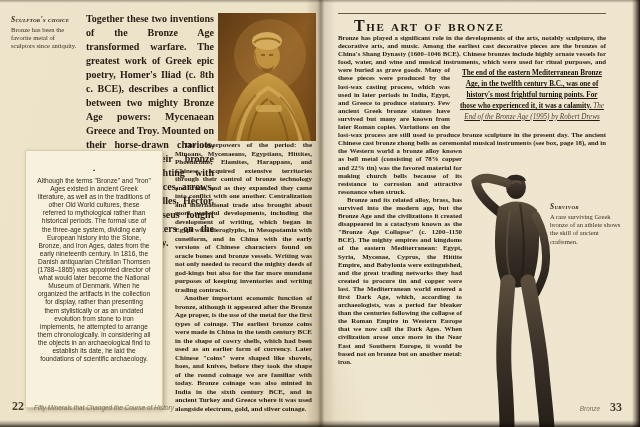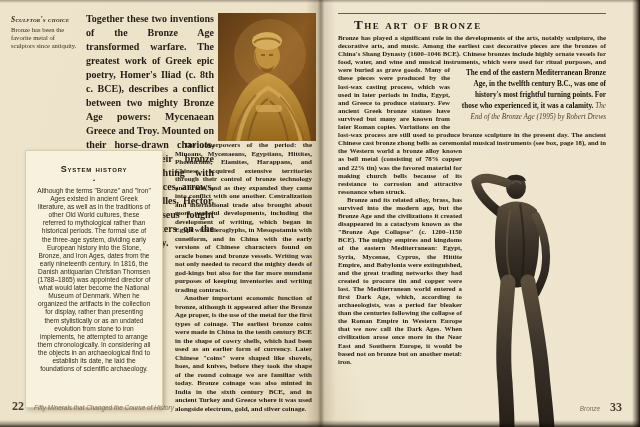--- a/index.html
+++ b/index.html
@@ -32,25 +32,25 @@
   .sidebar-title { font-weight:bold; font-variant:small-caps; font-size:9px; letter-spacing:.8px; color:#1f180e; }
   .sidebar-bullet { font-size:6px; line-height:8px; margin:2px 0 3px; color:#1f180e; }
   .sidebar-body { font-size:6.6px; line-height:8.1px; }
 
   .lp-colB { position:absolute; left:175px; top:141px; width:137px; height:272px; overflow:hidden; }
   .lp-colB p { font-size:7px; line-height:8.5px; font-weight:bold; text-align:justify; color:#241c12; text-indent:9px; }
 
   
   .rp-rule { position:absolute; left:18px; top:13px; width:268px; height:1px; background:#6b5c42; }
   .rp-title { position:absolute; left:34px; top:17px; font-variant:small-caps; font-weight:bold;
-              font-size:13px; letter-spacing:1.6px; color:#1f1a12;font-family:Liberation Serif, serif; }
+              font-size:16px; letter-spacing:1.6px; color:#1f1a12;font-family:Liberation Serif, serif; }
   .rp-flow { position:absolute; left:18px; top:34px; width:268px; height:393px;
              font-size:6.8px; line-height:8.1px; font-weight:bold; text-align:justify; color:#241c12; }
 
-  .pullquote { float:right; width:148px; margin:2px 0 4px 8px; text-align:right; }
+  .pullquote { float:right; width:148px; margin:2px 0 4px 8px; text-align:center;text-decoration:underline; }
   .pq-text { font-size:7.2px; line-height:10.8px; font-weight:bold; color:#181308; }
   .pq-cite { font-size:7.2px; line-height:10.8px; font-weight:normal; font-style:italic; color:#4a3e2c; }
 
   .statue-spacer { float:right; width:138px; height:250px; margin-left:6px; }
 
   .statue-fig { position:absolute; left:130px; top:168px; width:158px; height:259px; z-index:2; }
   .statue-fig svg { display:block; width:100%; height:100%; }
 
   .caption-right { position:absolute; left:230px; top:202px; width:74px; z-index:3; }
 
@@ -113,21 +113,20 @@
         <ellipse cx="49" cy="43" rx="13" ry="15" fill="#c0913f"></ellipse>
         <ellipse cx="49" cy="28" rx="15" ry="9" fill="#d6ad5e"></ellipse>
         <path d="M36,30 C40,24 58,24 62,30" fill="none" stroke="#9a6c24" stroke-width="2"></path>
         <path d="M42,52 C44,62 54,62 56,52 C54,57 44,57 42,52 Z" fill="#8a5c1e"></path>
         <path d="M43,42 l4,0 M51,42 l4,0" stroke="#7a4e16" stroke-width="1.6"></path>
         <path d="M37,40 C37,50 42,56 49,58" fill="none" stroke="#8a5c1e" stroke-width="1.5" opacity="0.6"></path>
       </svg>
     </figure>
 
     <aside class="sidebar">
-      <div class="sidebar-title">System history</div>
       <div class="sidebar-bullet">•</div>
       <div class="sidebar-body">Although the terms "Bronze" and "Iron" Ages existed in ancient Greek literature, as well as in the traditions of other Old World cultures, these referred to mythological rather than historical periods. The formal use of the three-age system, dividing early European history into the Stone, Bronze, and Iron Ages, dates from the early nineteenth century. In 1816, the Danish antiquarian Christian Thomsen (1788–1865) was appointed director of what would later become the National Museum of Denmark. When he organized the artifacts in the collection for display, rather than presenting them stylistically or as an undated evolution from stone to iron implements, he attempted to arrange them chronologically. In considering all the objects in an archaeological find to establish its date, he laid the foundations of scientific archaeology.</div>
     </aside>
 
     <div class="lp-colB">
       <p>The superpowers of the period: the Minoans, Mycenaeans, Egyptians, Hittites, Phoenicians, Elamites, Harappans, and Chinese acquired extensive territories through their control of bronze technology and trade, and as they expanded they came into conflict with one another. Centralization and international trade also brought about more peaceful developments, including the development of writing, which began in Egypt with hieroglyphs, in Mesopotamia with cuneiform, and in China with the early versions of Chinese characters found on oracle bones and bronze vessels. Writing was not only needed to record the mighty deeds of god-kings but also for the far more mundane purposes of keeping inventories and writing trading contracts.</p>
       <p>Another important economic function of bronze, although it appeared after the Bronze Age proper, is the use of the metal for the first types of coinage. The earliest bronze coins were made in China in the tenth century BCE in the shape of cowry shells, which had been used as an earlier form of currency. Later Chinese "coins" were shaped like shovels, hoes, and knives, before they took the shape of the round coinage we are familiar with today. Bronze coinage was also minted in India in the sixth century BCE, and in ancient Turkey and Greece where it was used alongside electrum, gold, and silver coinage.</p>
     </div>
 
     <div class="footer footer-left">
@@ -167,20 +166,24 @@
         <path d="M48,40 C58,31 77,31 87,42 C91,68 89,93 83,113 C76,121 57,122 51,114 C43,91 44,62 48,40 Z" fill="url(#bronzeDark)"></path>
         <path d="M86,48 C94,64 98,83 95,102 C93,112 89,119 86,125" fill="none" stroke="url(#bronzeDark)" stroke-width="8" stroke-linecap="round"></path>
         <path d="M58,114 C55,150 52,185 55,214 C56,232 57,246 57,259" fill="none" stroke="url(#bronzeDark)" stroke-width="15" stroke-linecap="round"></path>
         <path d="M78,114 C84,148 90,179 92,207 C94,228 96,244 97,259" fill="none" stroke="url(#bronzeDark)" stroke-width="15" stroke-linecap="round"></path>
         <path d="M60,42 C56,70 56,96 61,110" fill="none" stroke="#6e5f46" stroke-width="2" opacity="0.5"></path>
         <path d="M70,36 C74,60 75,85 72,108" fill="none" stroke="#19140f" stroke-width="2" opacity="0.5"></path>
         <path d="M62,16 C64,12 69,12 71,16" fill="none" stroke="#6e5f46" stroke-width="1.5" opacity="0.6"></path>
       </svg>
     </figure>
 
+    <div class="caption caption-right">
+      <div class="caption-title">Survivor</div>
+      <div class="caption-body">A rare surviving Greek bronze of an athlete shows the skill of ancient craftsmen.</div>
+    </div>
 
     <div class="footer footer-right">
       <span class="footer-chapter">Bronze</span><span class="pagenum">33</span>
     </div>
   </div>
 
   <div class="gutter"></div>
   <div class="edge-right"></div>
   <div class="edge-bottom"></div>
   <div class="edge-top"></div>

